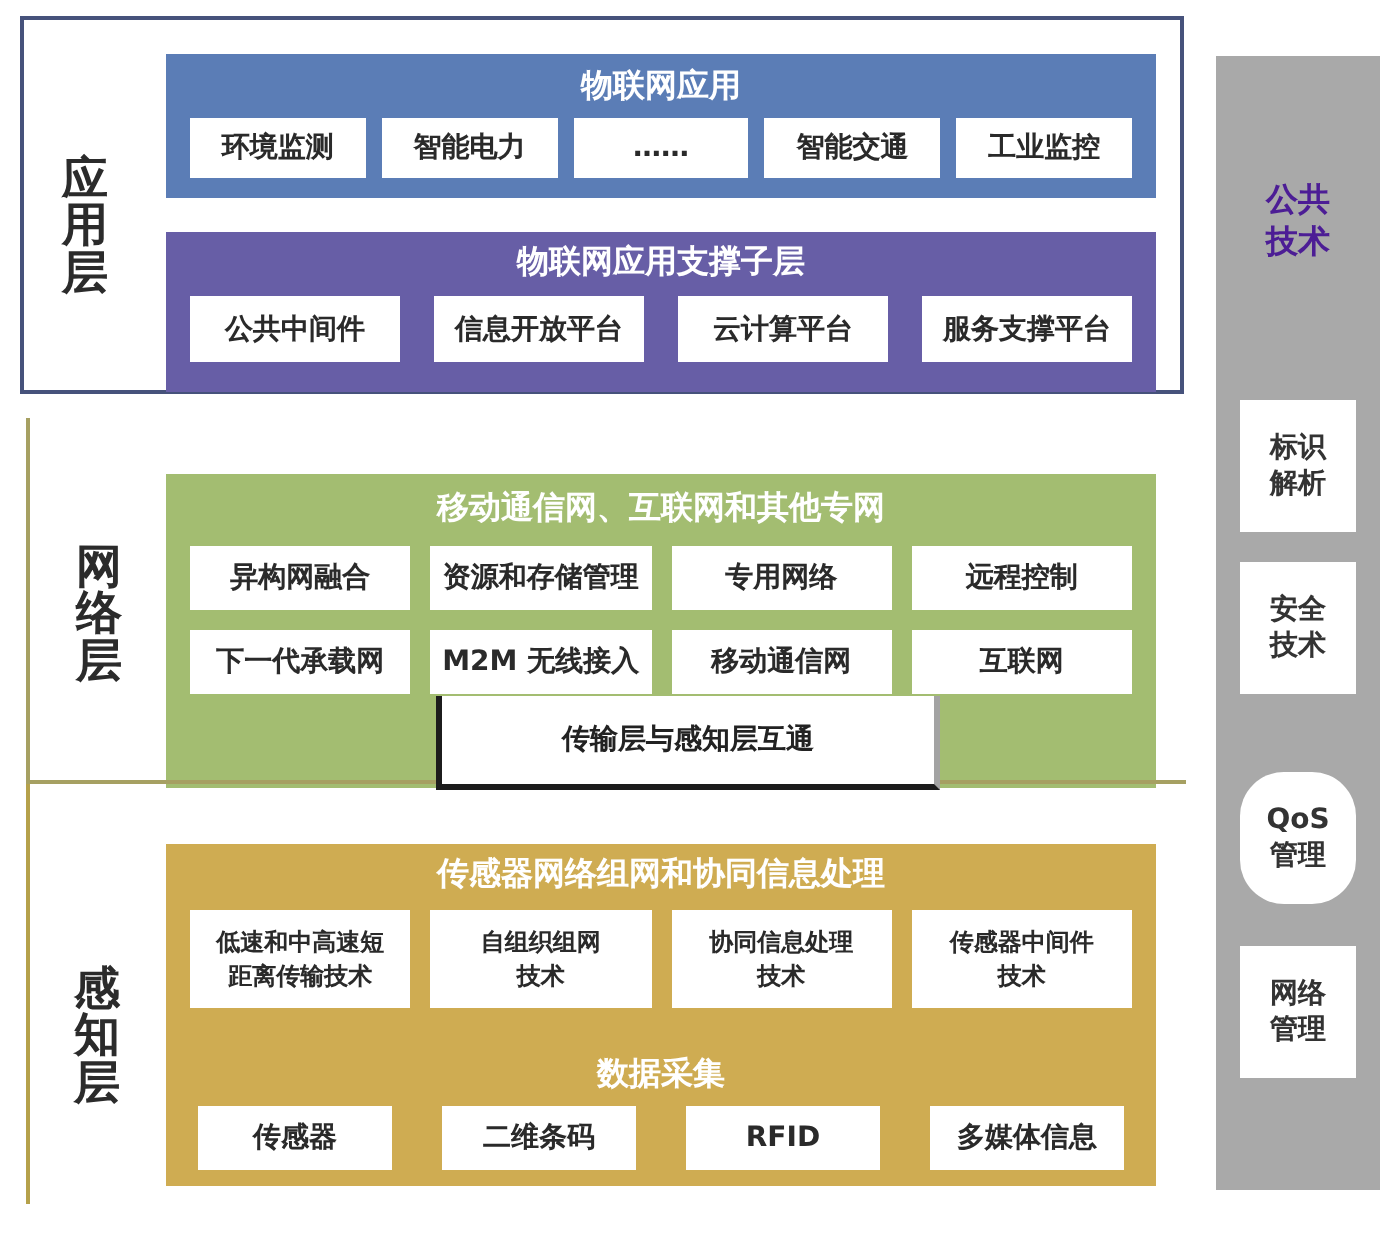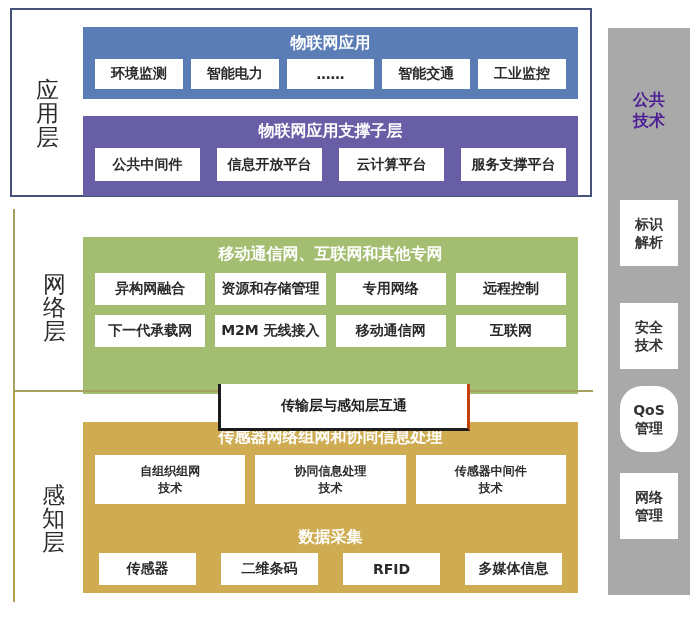--- a/index.html
+++ b/index.html
@@ -7,22 +7,22 @@
   #canvas{position:relative;width:700px;height:618px;background:#ffffff;overflow:hidden;}
 
   
   .app-frame{position:absolute;left:10px;top:8px;width:578px;height:185px;
              border:2px solid #46527b;background:#ffffff;}
   .net-vline{position:absolute;left:13px;top:209px;width:2px;height:181px;background:#a6a062;}
   .sep-line{position:absolute;left:13px;top:390px;width:580px;height:2px;background:#a6a062;z-index:1;}
   .per-vline{position:absolute;left:13px;top:392px;width:2px;height:210px;background:#b5a14b;}
 
   
-  .layer-label{position:absolute;width:28px;font-size:23px;font-weight:normal;color:#2b2b2b;
-               line-height:1.02;text-align:right;word-break:break-all;}
+  .layer-label{position:absolute;width:28px;font-size:23px;font-weight:bold;color:#2b2b2b;
+               line-height:1.02;text-align:left;word-break:break-all;}
   .lbl-app{left:31px;top:79px;}
   .lbl-net{left:38px;top:273px;}
   .lbl-per{left:37px;top:484px;}
 
   
   .block{position:absolute;left:83px;width:495px;}
   .blk-title{position:absolute;left:0;right:0;text-align:center;color:#ffffff;
              font-size:16px;font-weight:bold;}
   .cells{position:absolute;left:12px;right:12px;display:flex;}
   .cell{background:#ffffff;display:flex;align-items:center;justify-content:center;
@@ -47,33 +47,33 @@
   .gold1-box .blk-title{top:5px;}
   .gold1-box .cells{top:33px;gap:10px;}
   .gold1-box .cell{flex:1;height:49px;font-size:12px;line-height:1.35;}
 
   .gold2-box{top:523px;height:70px;background:#cfac52;}
   .gold2-box .blk-title{top:4px;}
   .gold2-box .cells{top:30px;left:16px;right:16px;gap:25px;}
   .gold2-box .cell{flex:1;height:32px;}
 
   
-  .bridge{position:absolute;left:218px;top:384px;width:246px;height:44px;background:#ffffff;
-          border-left:3px solid #1c1c1c;border-right:3px solid #c2410c;border-bottom:3px solid #1c1c1c;
+  .bridge{position:absolute;left:218px;top:348px;width:246px;height:44px;background:#ffffff;
+          border-left:3px solid #1c1c1c;border-right:3px solid #a3a3a3;border-bottom:3px solid #1c1c1c;
           z-index:2;display:flex;align-items:center;justify-content:center;
           font-size:14px;font-weight:bold;color:#222;}
 
   
   .side-panel{position:absolute;left:608px;top:28px;width:82px;height:567px;background:#a9a9a9;}
   .side-title{position:absolute;left:0;right:0;top:62px;text-align:center;color:#4c1d95;
               font-size:16px;font-weight:bold;white-space:pre-line;line-height:1.3;}
   .side-cell{position:absolute;left:12px;width:58px;height:66px;background:#ffffff;
              display:flex;align-items:center;justify-content:center;text-align:center;
              font-size:14px;font-weight:bold;color:#333;white-space:pre-line;line-height:1.3;}
-  .sc-0{top:172px;} .sc-1{top:275px;} .sc-2{top:358px;border-radius:22px;} .sc-3{top:445px;}
+  .sc-0{top:172px;} .sc-1{top:253px;} .sc-2{top:358px;border-radius:22px;} .sc-3{top:445px;}
 </style>
 </head>
 <body>
 
 <div id="canvas">
 
   <div class="app-frame"></div>
   <div class="layer-label lbl-app">应用层</div>
 
   <div class="block blue-box">
@@ -116,20 +116,22 @@
 
   <div class="sep-line"></div>
   <div class="bridge">传输层与感知层互通</div>
 
   <div class="per-vline"></div>
   <div class="layer-label lbl-per">感知层</div>
 
   <div class="block gold1-box">
     <div class="blk-title">传感器网络组网和协同信息处理</div>
     <div class="cells">
+      <div class="cell">低速和中高速短
+距离传输技术</div>
       <div class="cell">自组织组网
 技术</div>
       <div class="cell">协同信息处理
 技术</div>
       <div class="cell">传感器中间件
 技术</div>
     </div>
   </div>
 
   <div class="block gold2-box">

